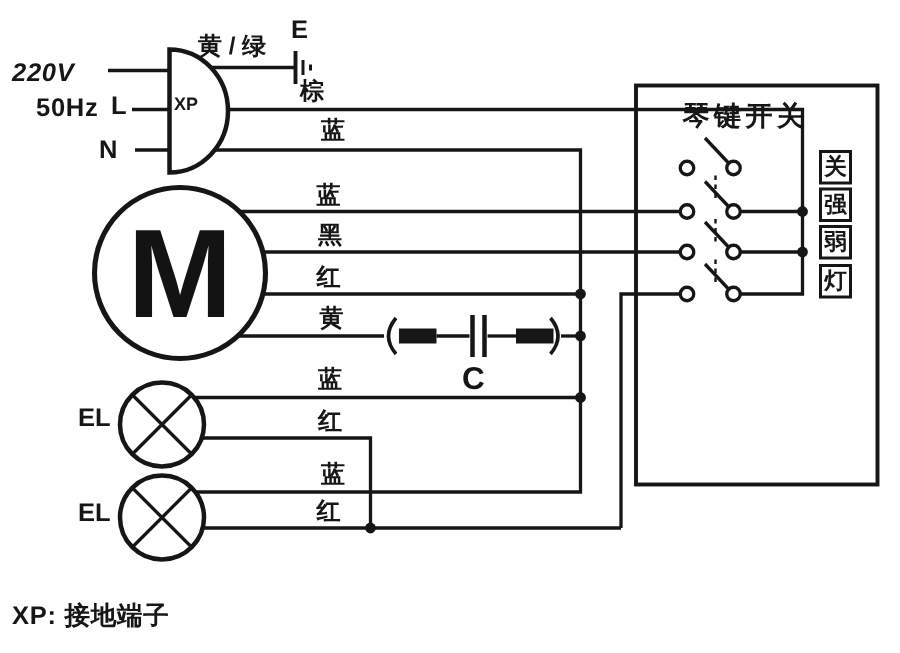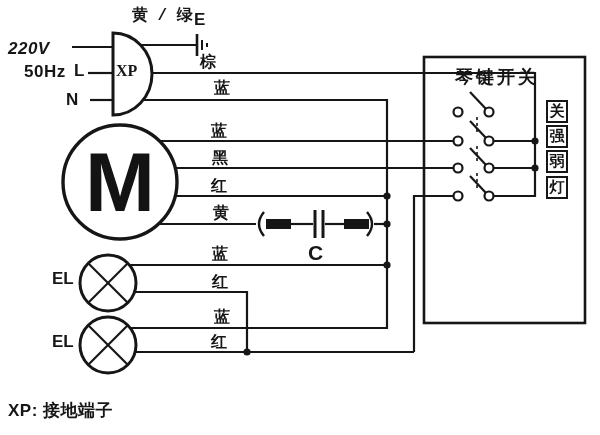--- a/index.html
+++ b/index.html
@@ -16,21 +16,21 @@
   .lbl{
     position:absolute;
     font-weight:bold;
     color:#161616;
     white-space:nowrap;
     line-height:1;
   }
   .wire-lbl{font-size:16px;}
   .supply-lbl{font-size:17px;letter-spacing:0.5px;}
   .terminal-lbl{font-size:17px;}
-  .plug-lbl{font-size:16px;font-family:Liberation Serif, serif;}
+  .plug-lbl{font-size:12px;}
   .motor-m{
     position:absolute;left:63px;top:125px;width:114px;height:114px;
     display:flex;align-items:center;justify-content:center;
     font-size:84px;font-weight:bold;color:#131313;
     font-family:"Liberation Sans","DejaVu Sans",sans-serif;
   }
   .cap-lbl{font-size:21px;}
   .switch-title{font-size:18px;letter-spacing:3px;}
   .key-box{
     position:absolute;left:546px;width:22px;height:23px;
@@ -135,21 +135,21 @@
         <circle cx="535" cy="168" r="3.6"></circle>
       </g>
     </g>
   </svg>
 
   <div class="lbl supply-lbl" style="left:8px;top:40px;font-style:italic;">220V</div>
   <div class="lbl supply-lbl" style="left:24px;top:63px;">50Hz</div>
   <div class="lbl terminal-lbl" style="left:74px;top:62px;">L</div>
   <div class="lbl terminal-lbl" style="left:66px;top:91px;">N</div>
 
-  <div class="lbl wire-lbl" style="left:132px;top:8px;font-family:Liberation Mono, monospace;">黄 / 绿</div>
+  <div class="lbl wire-lbl" style="left:132px;top:24px;">黄 / 绿</div>
   <div class="lbl terminal-lbl" style="left:194px;top:11px;">E</div>
   <div class="lbl plug-lbl" style="left:116px;top:63px;">XP</div>
 
   <div class="lbl wire-lbl" style="left:200px;top:54px;">棕</div>
   <div class="lbl wire-lbl" style="left:214px;top:80px;">蓝</div>
   <div class="lbl wire-lbl" style="left:211px;top:123px;">蓝</div>
   <div class="lbl wire-lbl" style="left:212px;top:150px;">黑</div>
   <div class="lbl wire-lbl" style="left:211px;top:178px;">红</div>
   <div class="lbl wire-lbl" style="left:213px;top:205px;">黄</div>
   <div class="lbl wire-lbl" style="left:212px;top:246px;">蓝</div>

